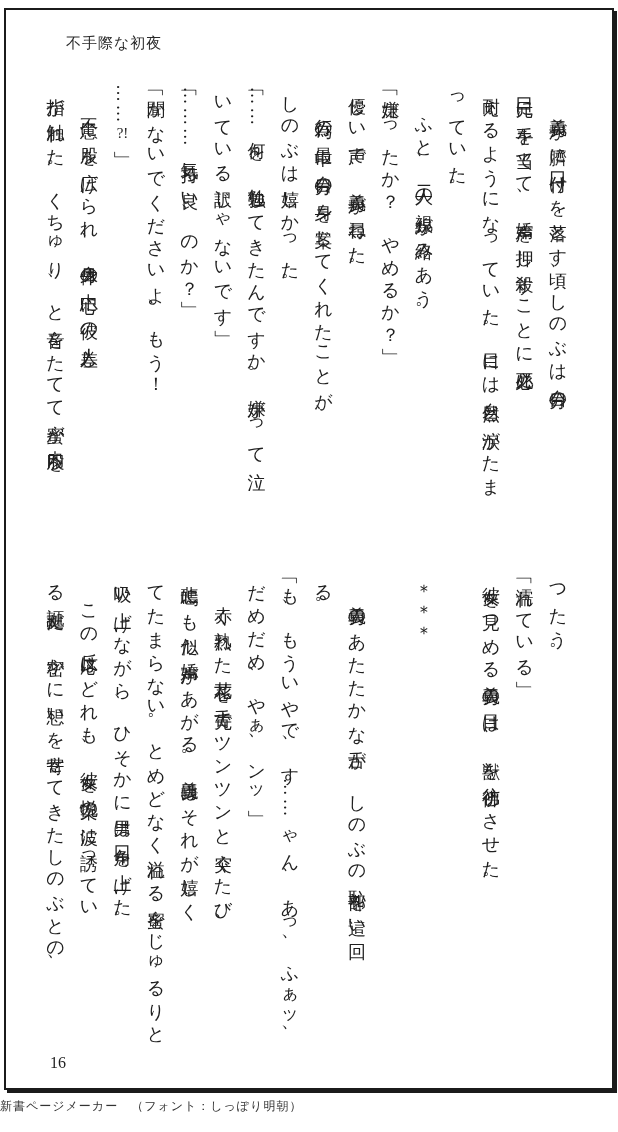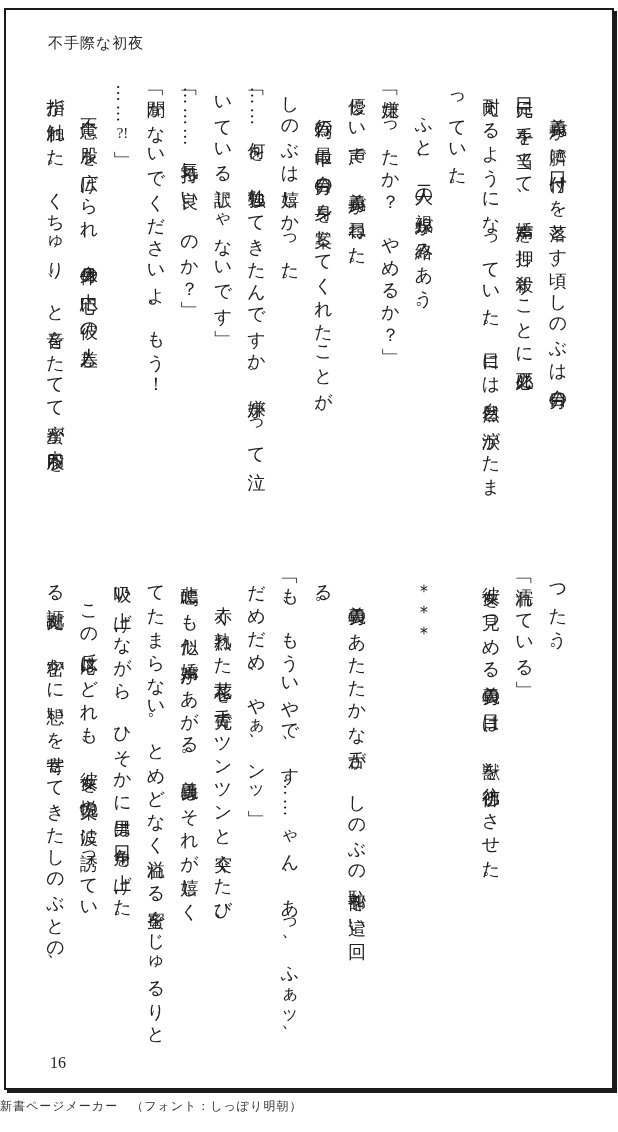--- a/index.html
+++ b/index.html
@@ -21,21 +21,21 @@
     top: 8px;
     width: 610px;
     height: 1082px;
     box-sizing: border-box;
     background: #ffffff;
     border: 2px solid #1b1b1b;
     box-shadow: 3px 3px 0 #1b1b1b;
   }
   .header-title {
     position: absolute;
-    left: 42px;
+    left: 60px;
     top: 24px;
     font-size: 15px;
     letter-spacing: 1px;
     color: #2a2a2a;
     white-space: nowrap;
   }
   .vblock {
     position: absolute;
     right: 38px;
     height: 460px;

